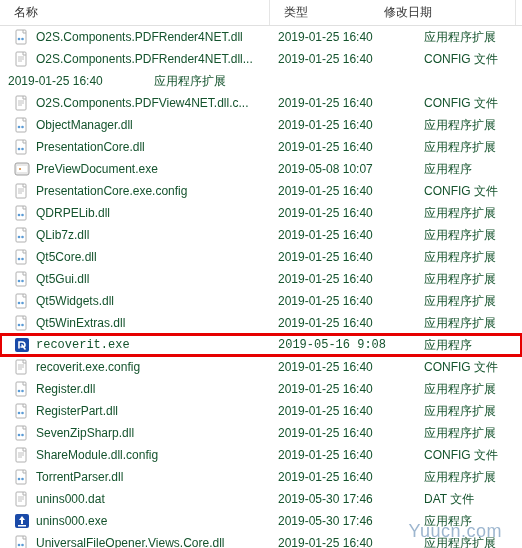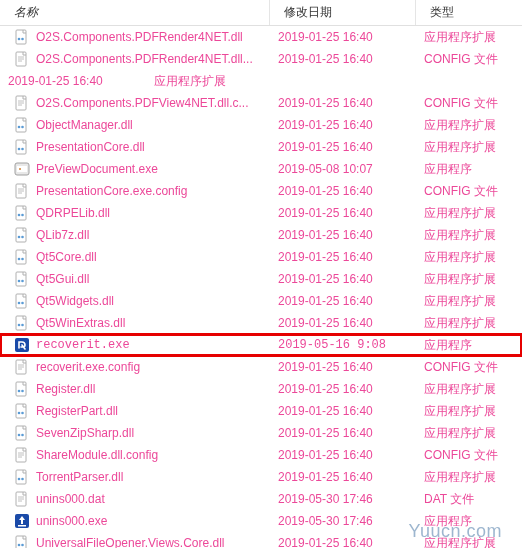--- a/index.html
+++ b/index.html
@@ -21,33 +21,33 @@
 }
 .col-header {
   display: flex;
   align-items: center;
   padding: 0 8px 0 14px;
   border-right: 1px solid #e5e5e5;
   color: #333;
   font-size: 12px;
   position: relative;
 }
-.col-name { width: 270px; font-style: italic; }
+.col-name { width: 270px; }
 .col-date { width: 146px; }
 .col-type { width: 100px; border-right: none; }
 .rows {
   overflow-y: auto;
   height: calc(548px - 26px);
 }
 .row {
   display: flex;
   align-items: center;
   height: 22px;
   padding: 0;
-  color: #ec4899;
+  color: #14532d;
 }
 .row.highlighted {
   outline: 3px solid #e60000;
   outline-offset: -2px;
   font-family: Liberation Mono, monospace;
 }
 .cell-name { width: 270px; display: flex; align-items: center; padding-left: 14px; white-space: nowrap; overflow: hidden; }
 .cell-date { width: 146px; padding-left: 8px; white-space: nowrap; }
 .cell-type { width: 100px; padding-left: 8px; white-space: nowrap; }
 .icon {
@@ -70,25 +70,25 @@
   pointer-events: none;
 }
 </style>
 </head>
 <body>
 
 <div class="header">
   <div class="col-header col-name">
     <span>名称</span>
   </div>
+  <div class="col-header col-type">
+    <span>类型</span>
+  </div>
   <div class="col-header col-date">
     <span>修改日期</span>
-  </div>
-  <div class="col-header col-type">
-    <span>类型</span>
   </div>
 </div>
 
 <div class="rows" id="rows">
     <div class="row">
       <div class="cell-name">
         <span class="icon">
           <svg width="16" height="16" viewBox="0 0 16 16">
             <rect x="2" y="1" width="10" height="14" rx="1" fill="#fff" stroke="#b0b0b0"></rect>
             <path d="M9 1v3h3" fill="none" stroke="#b0b0b0"></path>

